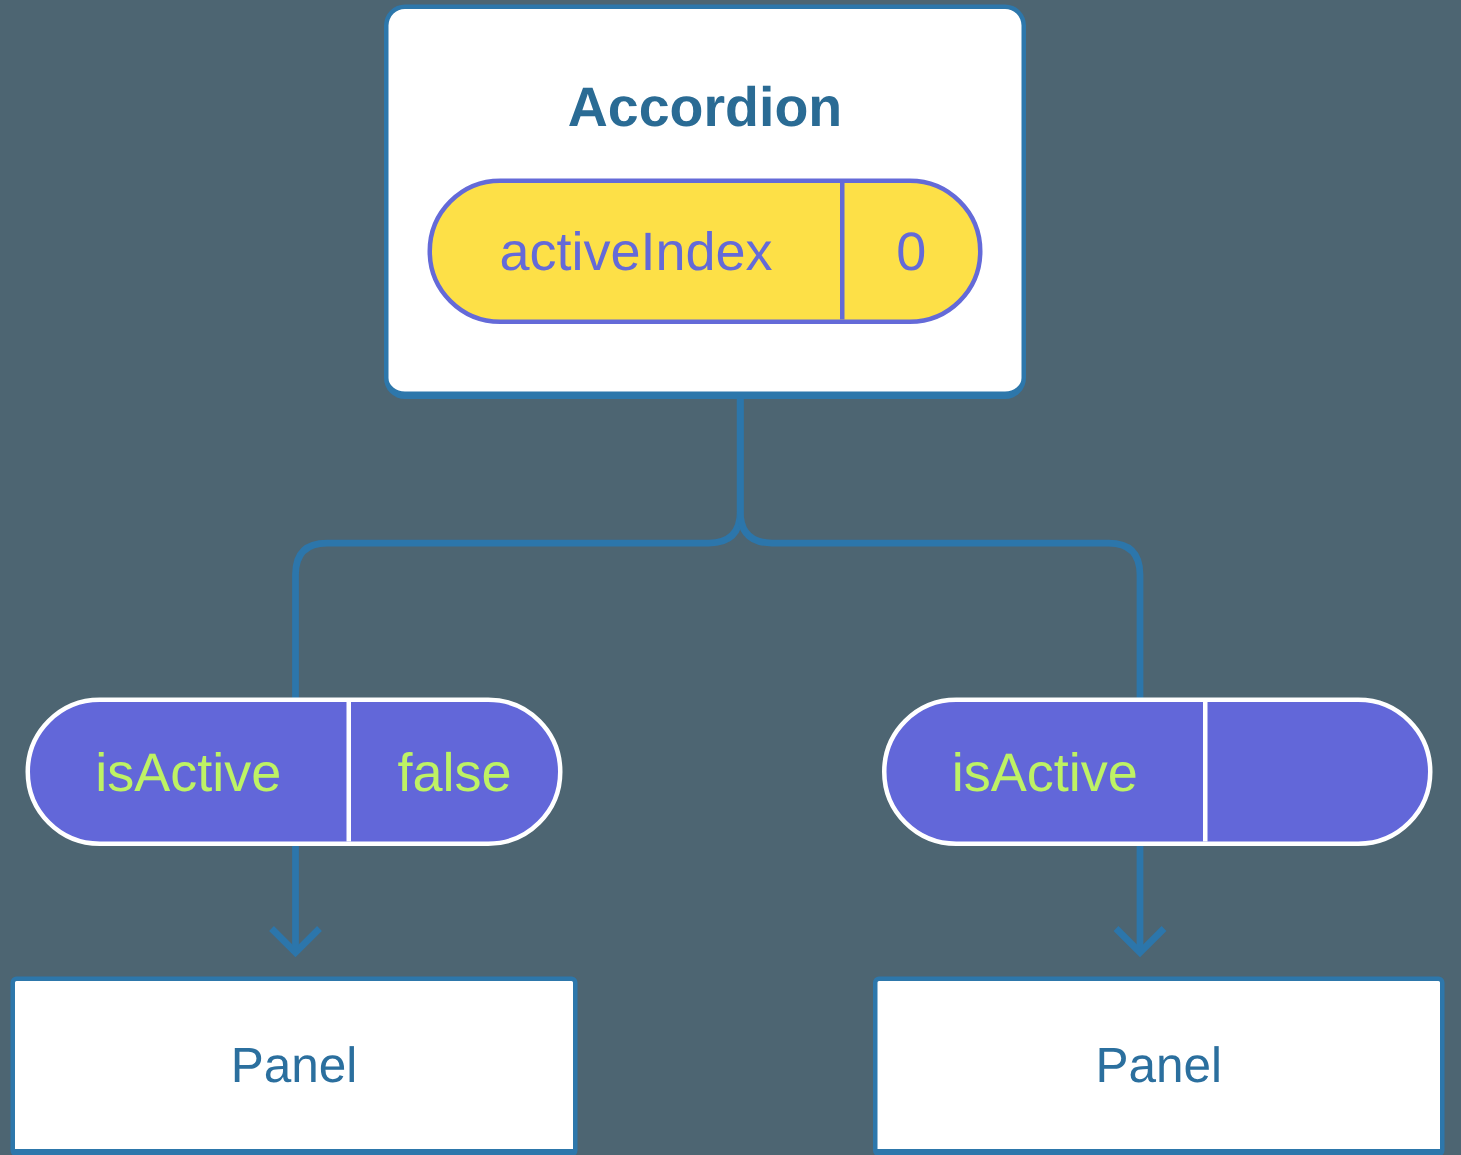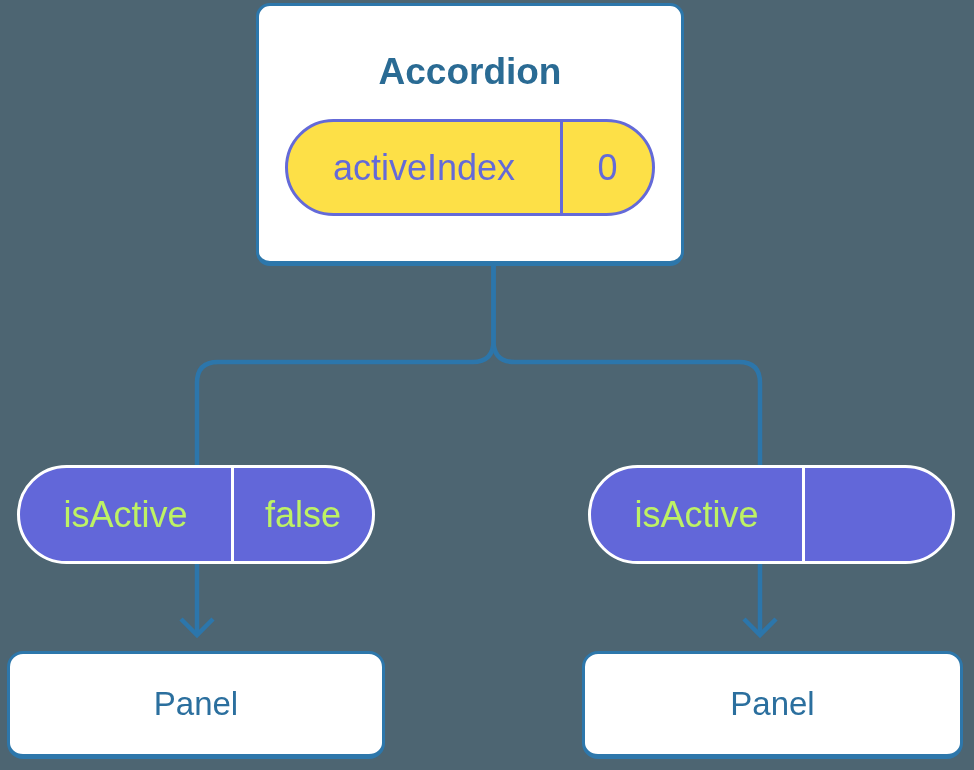--- a/index.html
+++ b/index.html
@@ -90,22 +90,22 @@
     flex: 1;
     display: flex; align-items: center; justify-content: center;
   }
   .prop-pill.pos-left  { left: 17px;  width: 358px; }
   .prop-pill.pos-left  .pill-name { width: 211px; }
   .prop-pill.pos-right { left: 588px; width: 367px; }
   .prop-pill.pos-right .pill-name { width: 211px; }
 
   
   .panel-box {
-    top: 651px; height: 108px;
-    border-radius: 16px;
+    top: 651px; height: 120px;
+    border-radius: 4px;
     display: flex; align-items: center; justify-content: center;
     font-size: 33px;
     font-weight: 500;
     color: #2b6f9e;
   }
   .panel-box.pos-left  { left: 7px;   width: 378px; }
   .panel-box.pos-right { left: 582px; width: 381px; }
 </style>
 </head>
 <body>

